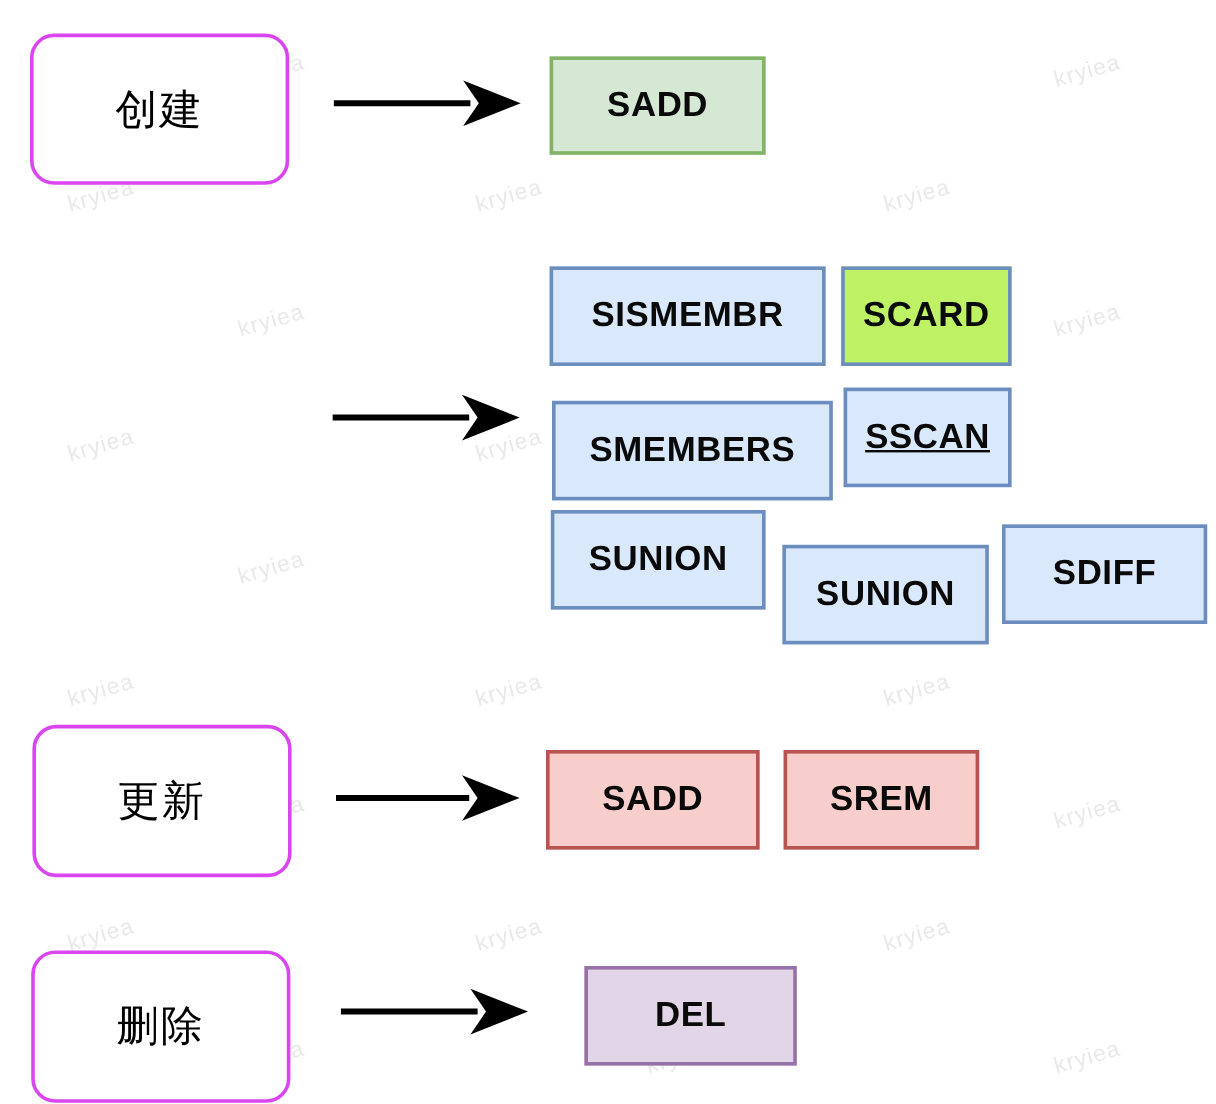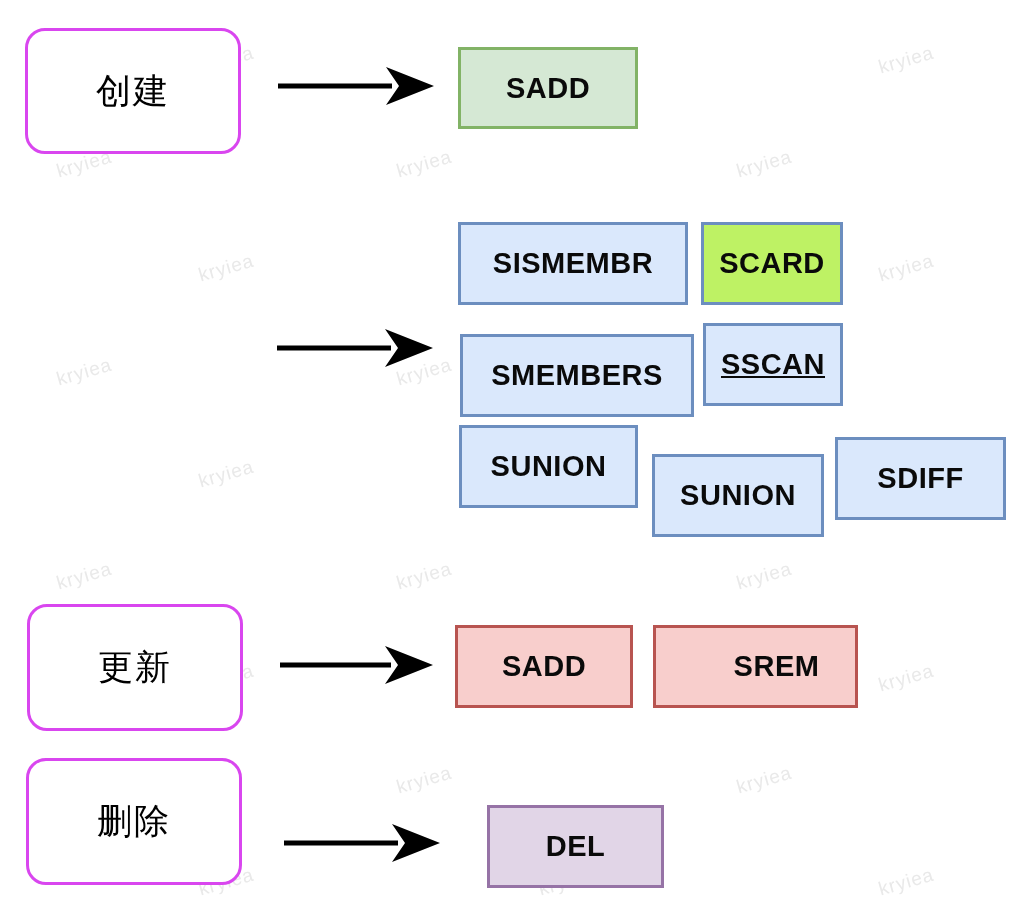--- a/index.html
+++ b/index.html
@@ -26,21 +26,21 @@
     background:#ffffff;
     border:3px solid #d946ef;
     border-radius:20px;
     display:flex;align-items:center;justify-content:center;
     font-size:35px;color:#000000;
     letter-spacing:2px;
   }
   #box-create{left:25px;top:28px;width:210px;height:120px;}
   #box-query {left:24px;top:292px;width:213px;height:116px;}
   #box-update{left:27px;top:604px;width:210px;height:121px;}
-  #box-delete{left:26px;top:758px;width:210px;height:121px;}
+  #box-delete{left:26px;top:792px;width:210px;height:121px;}
   
   .cmd{
     position:absolute;z-index:2;
     border:3px solid #999999;
     display:flex;align-items:center;justify-content:center;
     font-size:29px;font-weight:700;letter-spacing:0.5px;
     color:#0a0a0a;
   }
   #cmd-sadd-create{left:458px;top:47px;width:174px;height:76px;}
   #cmd-sismembr  {left:458px;top:222px;width:224px;height:77px;}
@@ -144,21 +144,21 @@
   <div class="cmd" id="cmd-sunion" style="background: rgb(218, 232, 252); border-color: rgb(108, 142, 191); margin-top: 29px;">
     <span>SUNION</span>
   </div>
   <div class="cmd" id="cmd-sdiff" style="background: rgb(218, 232, 252); border-color: rgb(108, 142, 191);">
     <span>SDIFF</span>
   </div>
 
   <div class="cmd" id="cmd-sadd-update" style="background: rgb(248, 206, 204); border-color: rgb(184, 84, 80);">
     <span>SADD</span>
   </div>
-  <div class="cmd" id="cmd-srem" style="background: rgb(248, 206, 204); border-color: rgb(184, 84, 80); padding-left: 42px;">
+  <div class="cmd" id="cmd-srem" style="background: rgb(248, 206, 204); border-color: rgb(184, 84, 80);">
     <span>SREM</span>
   </div>
 
   <div class="cmd" id="cmd-del" style="background: rgb(225, 213, 231); border-color: rgb(150, 115, 166); margin-left: 25px;">
     <span>DEL</span>
   </div>
 
 </div>
 
 </body></html>

